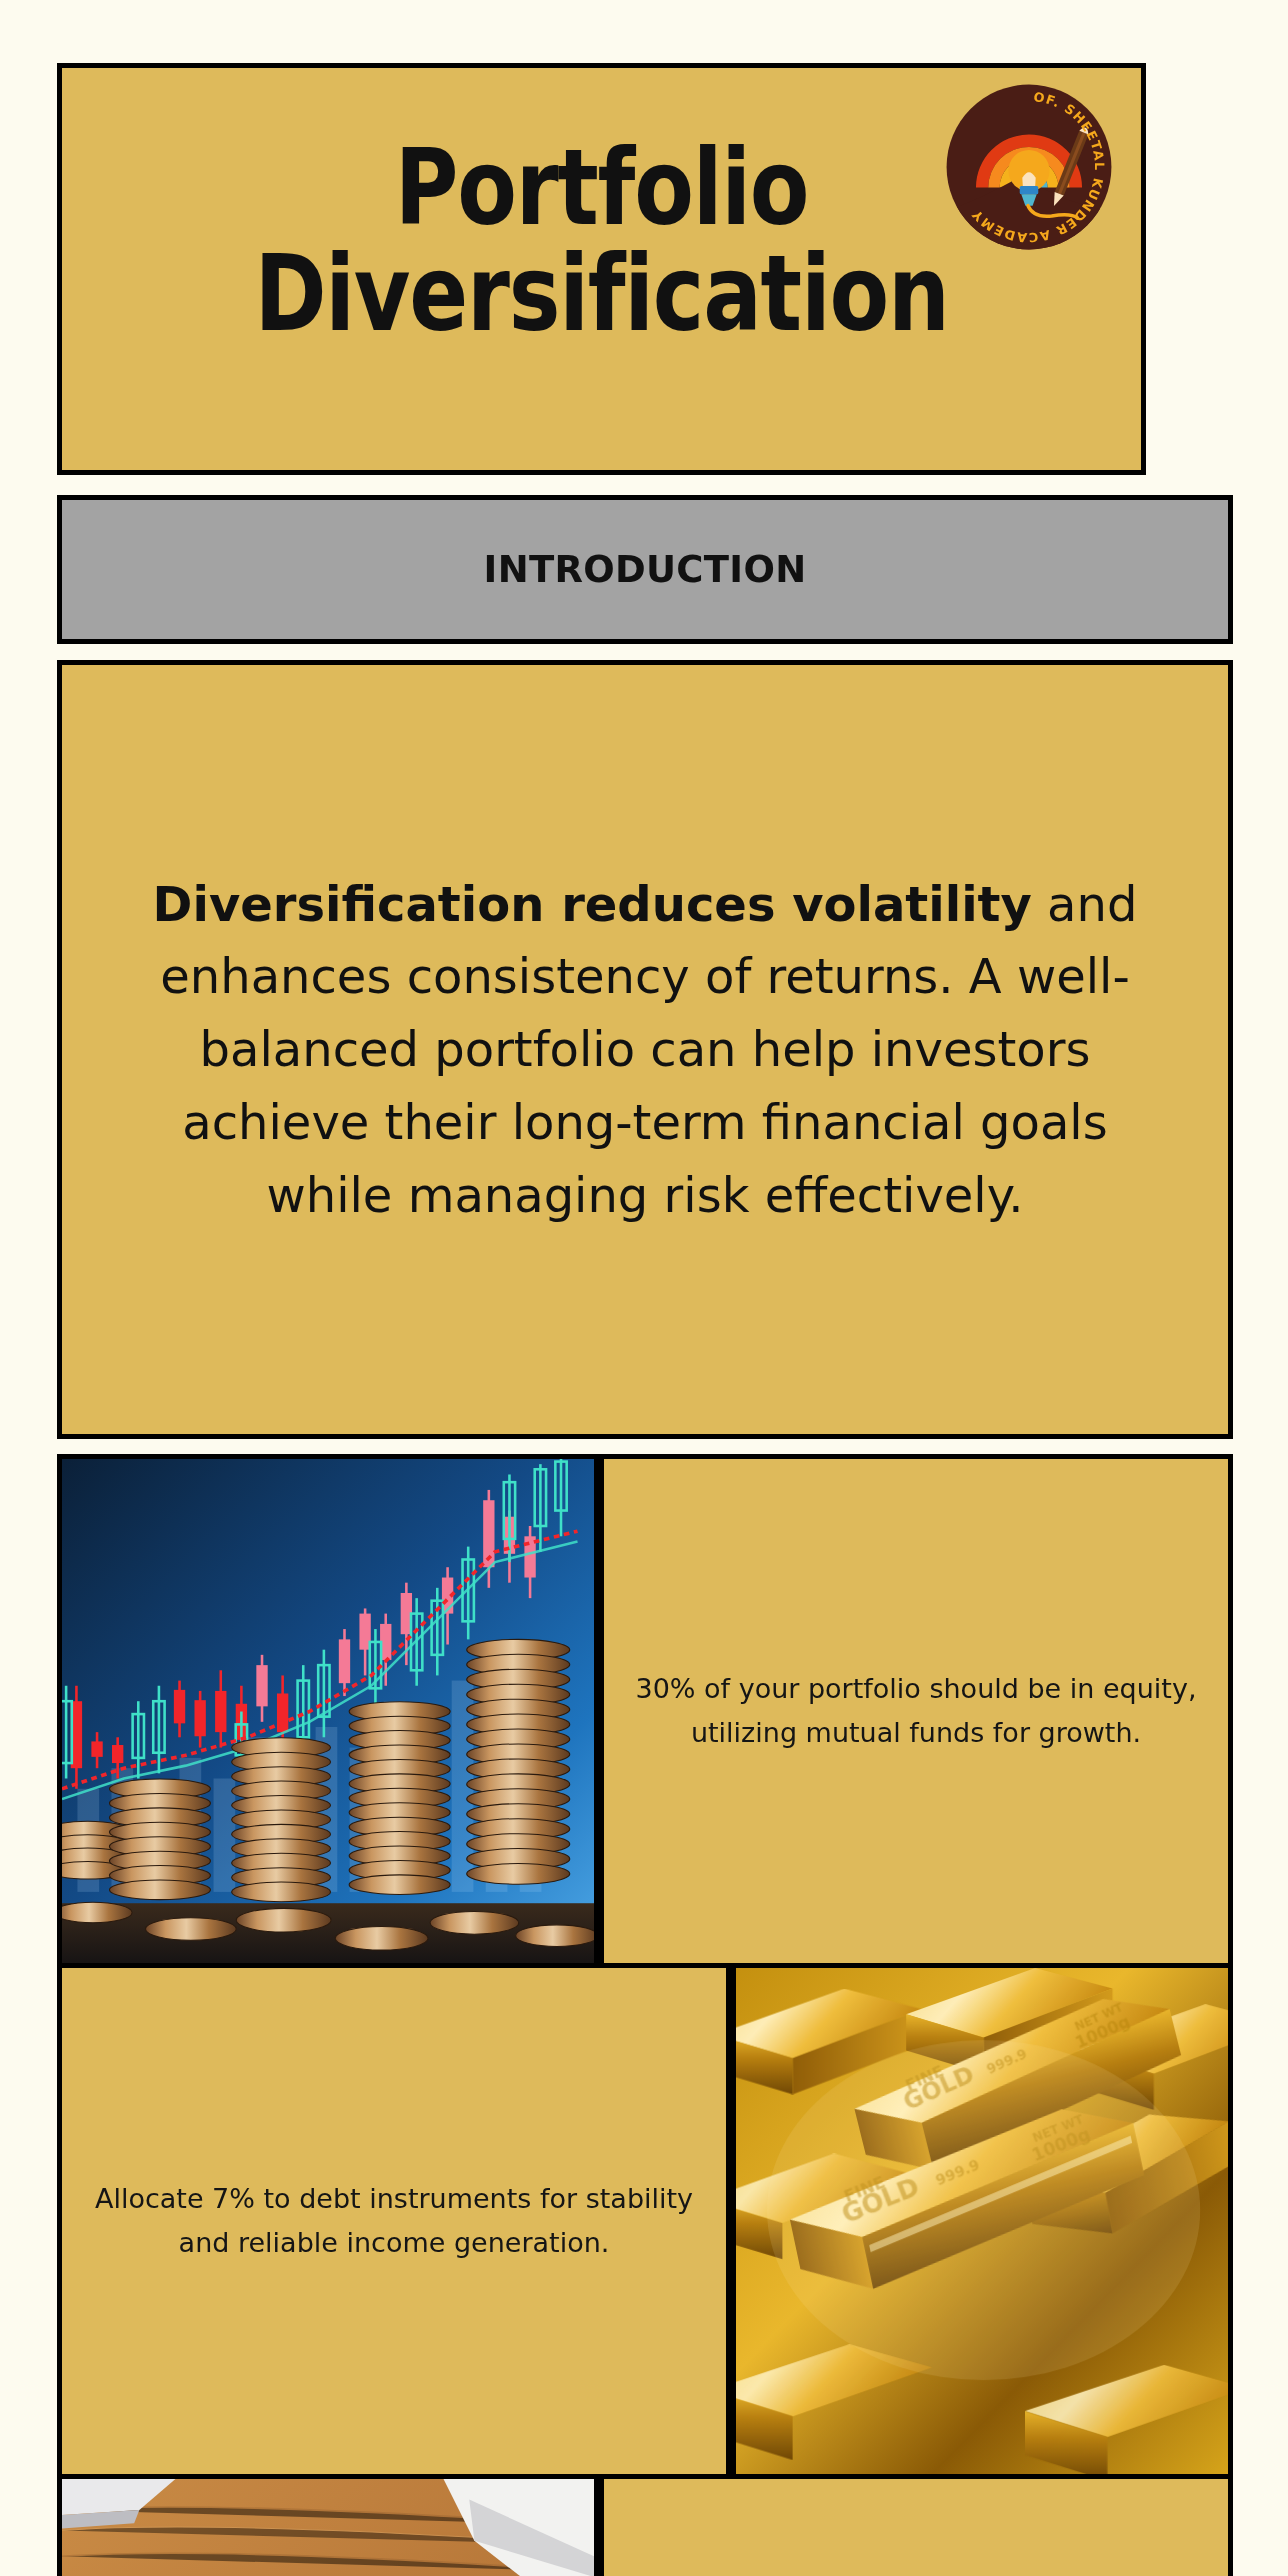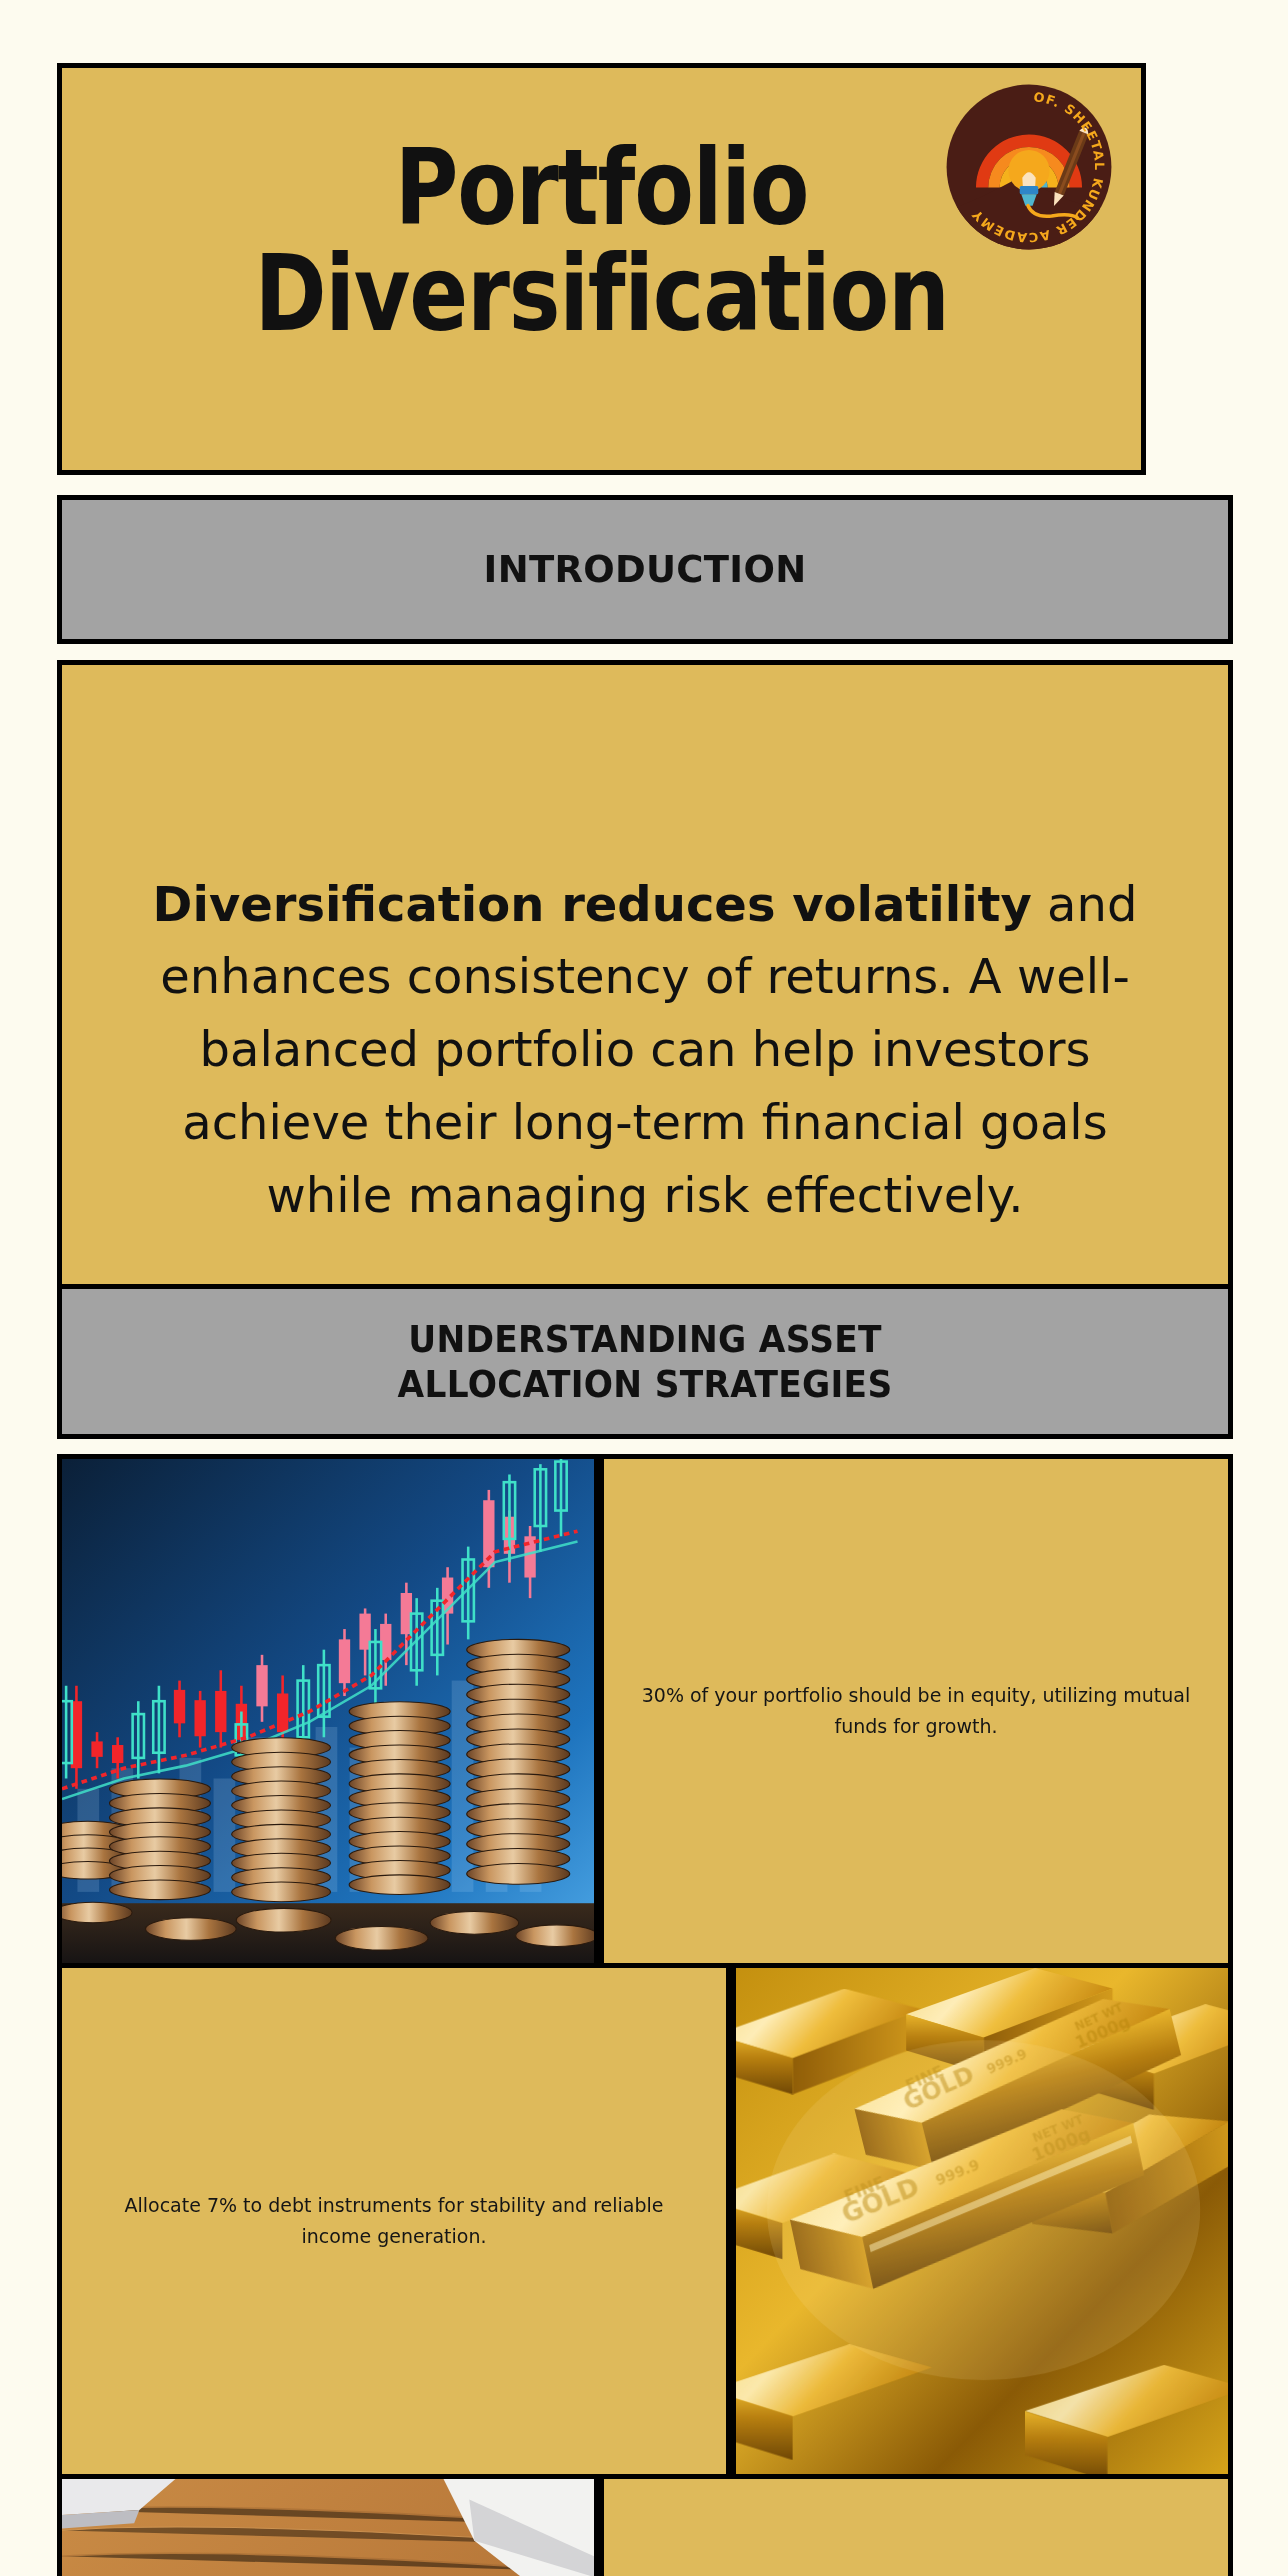--- a/index.html
+++ b/index.html
@@ -92,21 +92,21 @@
   }
   #intro-text .em { font-weight: bold; }
 
   
   .cell-text {
     position: absolute;
     left: 25px; right: 25px; top: 50%;
     transform: translateY(-50%);
     text-align: center;
     font-family: "DejaVu Sans", sans-serif;
-    font-size: 19px;
+    font-size: 27px;
     line-height: 1.62;
     color: #151515;
   }
 
   
   #r1-img  { left: 0;      top: 1391px; width: 542px; height: 514px; padding: 0; }
   #r1-text { left: 542px; top: 1391px; width: 634px; height: 514px; }
   
   #r2-text { left: 0;      top: 1900px; width: 674px; height: 516px; }
   #r2-img  { left: 674px; top: 1900px; width: 502px;  height: 516px; padding: 0; }
@@ -167,26 +167,20 @@
   </div>
 
   <div class="panel cream" id="band-intro">
     <div class="band-title">INTRODUCTION</div>
   </div>
 
   <div class="panel gold" id="intro-body">
     <div id="intro-text"><span class="em">Diversification reduces volatility</span><span> and enhances consistency of returns. A well-balanced portfolio can help investors achieve their long-term financial goals while managing risk effectively.</span></div>
   </div>
 
-  <div class="panel cream" id="band-alloc">
-    <div class="band-title">
-      <div>UNDERSTANDING ASSET</div>
-      <div>ALLOCATION STRATEGIES</div>
-    </div>
-  </div>
 
   <div class="panel" id="r1-img">
     <svg class="art" viewBox="0 0 1032 978" preserveAspectRatio="none">
       <defs>
         <linearGradient id="bluebg" x1="0" y1="0" x2="1" y2="1">
           <stop offset="0%" stop-color="#0B2038"></stop>
           <stop offset="45%" stop-color="#134A86"></stop>
           <stop offset="75%" stop-color="#1E74BE"></stop>
           <stop offset="100%" stop-color="#4FA9E8"></stop>
         </linearGradient>

